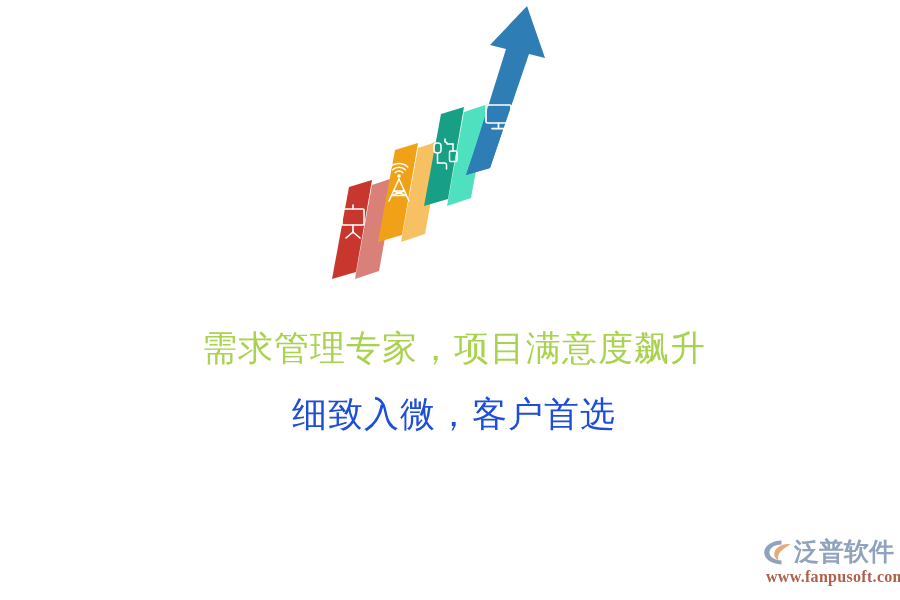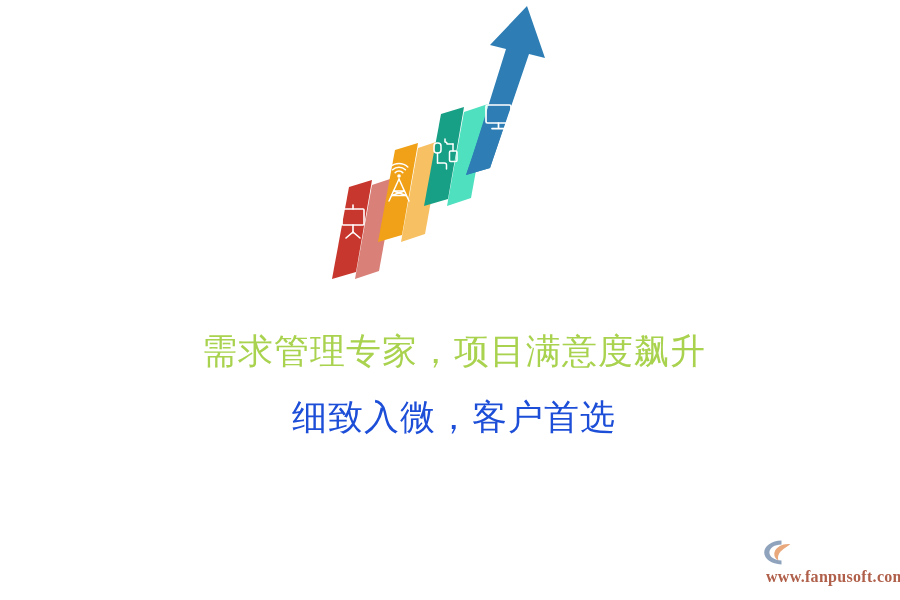--- a/index.html
+++ b/index.html
@@ -40,21 +40,21 @@
   
   .headline {
     position: absolute;
     left: 0;
     top: 318px;
     width: 900px;
     text-align: center;
   }
   .headline-line {
     display: block;
-    font-family: Liberation Sans, sans-serif;
+    font-family: Liberation Mono, monospace;
     font-size: 35px;
     line-height: 66px;
     letter-spacing: 1px;
     font-weight: 400;
     white-space: nowrap;
     margin-left: 8px;
   }
 
   
   .logo {
@@ -177,17 +177,18 @@
   <div class="logo">
     <div class="logo-top">
       <span class="logo-mark">
         <svg viewBox="0 0 30 28" xmlns="http://www.w3.org/2000/svg" aria-hidden="true">
           <path d="M19.5 2.4 C9.5 2.4 2.2 8.2 2.2 14.6 C2.2 21.0 9.5 26.4 19.5 26.4
                    L19.5 22.4 C12.6 22.4 7.4 19.0 7.4 14.6 C7.4 10.2 12.6 6.6 19.5 6.6 Z" fill="#8fa3bd"></path>
           <path d="M28.4 6.0 C21.0 5.2 14.2 8.6 12.6 14.0 C11.6 17.4 13.2 20.8 16.6 22.6
                    C15.2 19.2 16.4 15.2 19.8 12.4 C22.4 10.2 25.6 8.4 28.4 6.0 Z" fill="#e8a87c"></path>
         </svg>
       </span>
+      <span class="logo-name">泛普软件</span>
     </div>
     <span class="logo-url">www.fanpusoft.com</span>
   </div>
 
 </div>
 
 </body></html>

